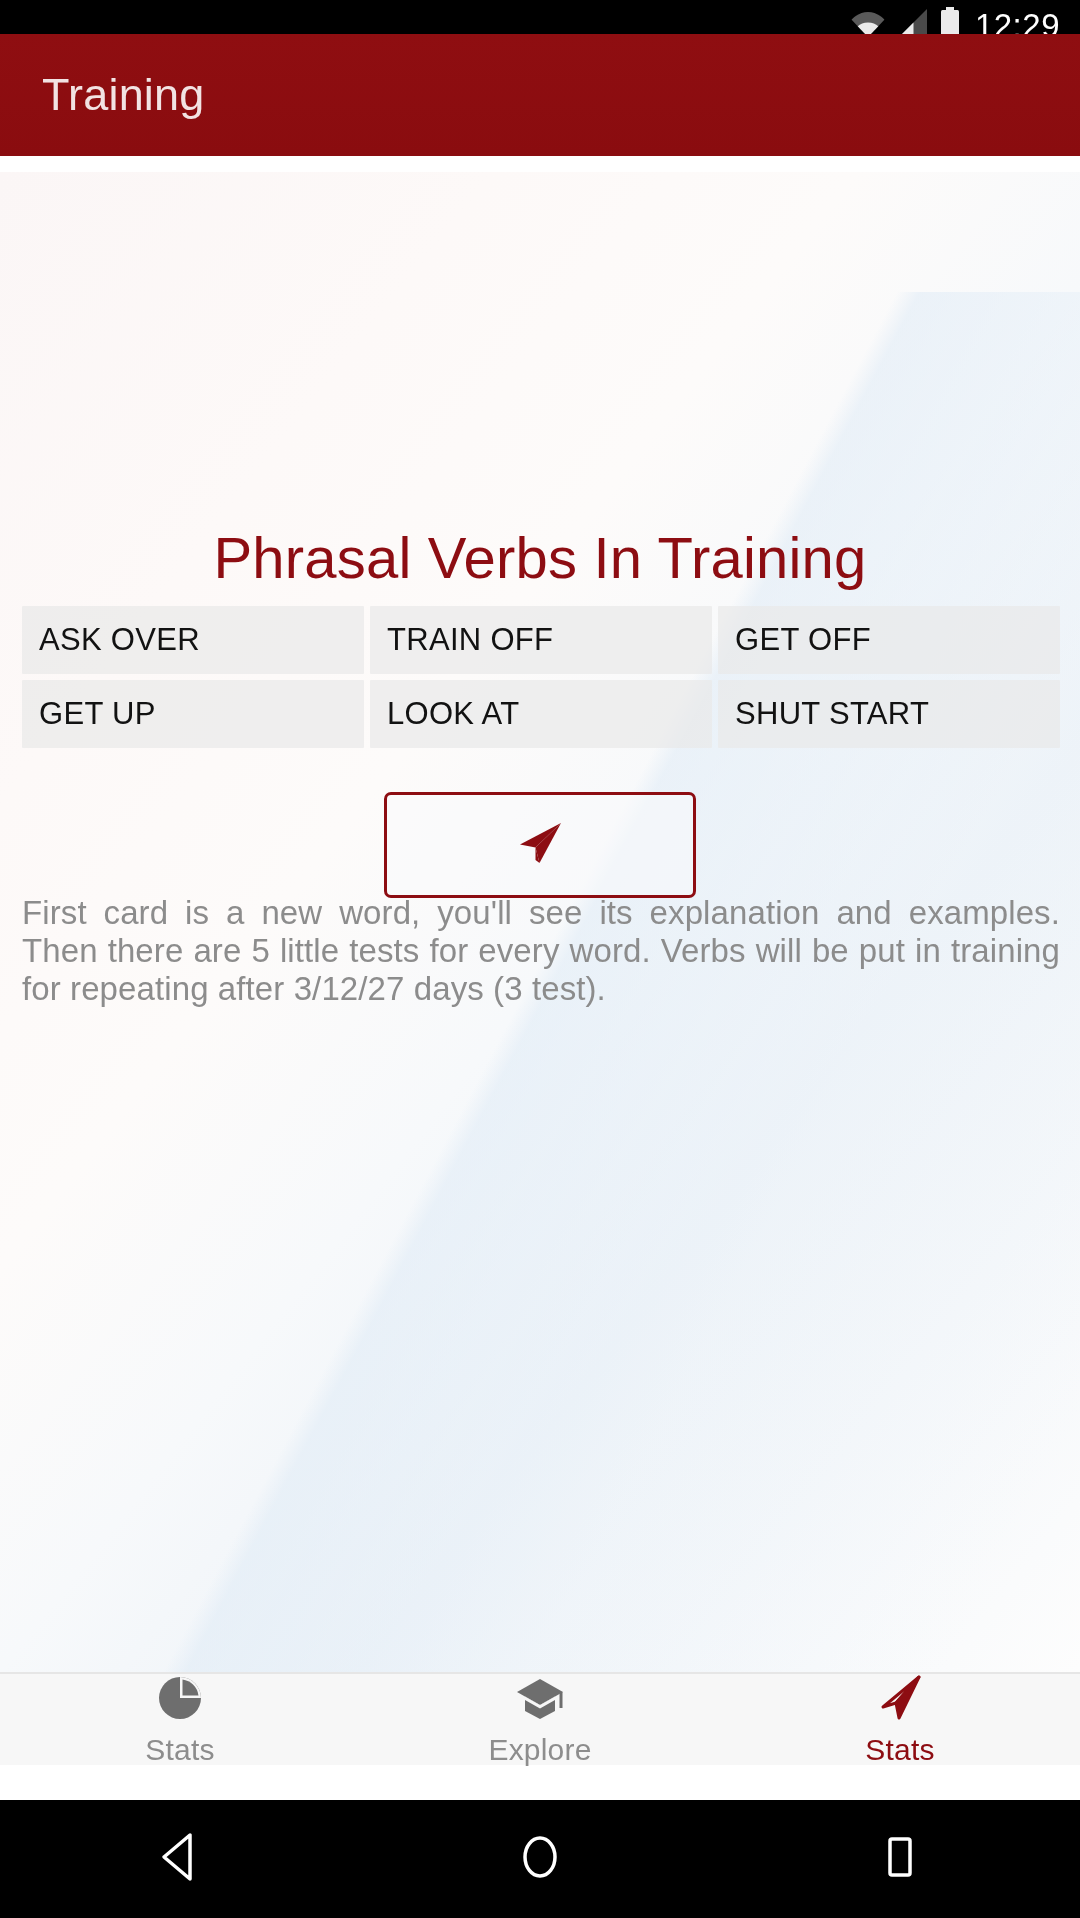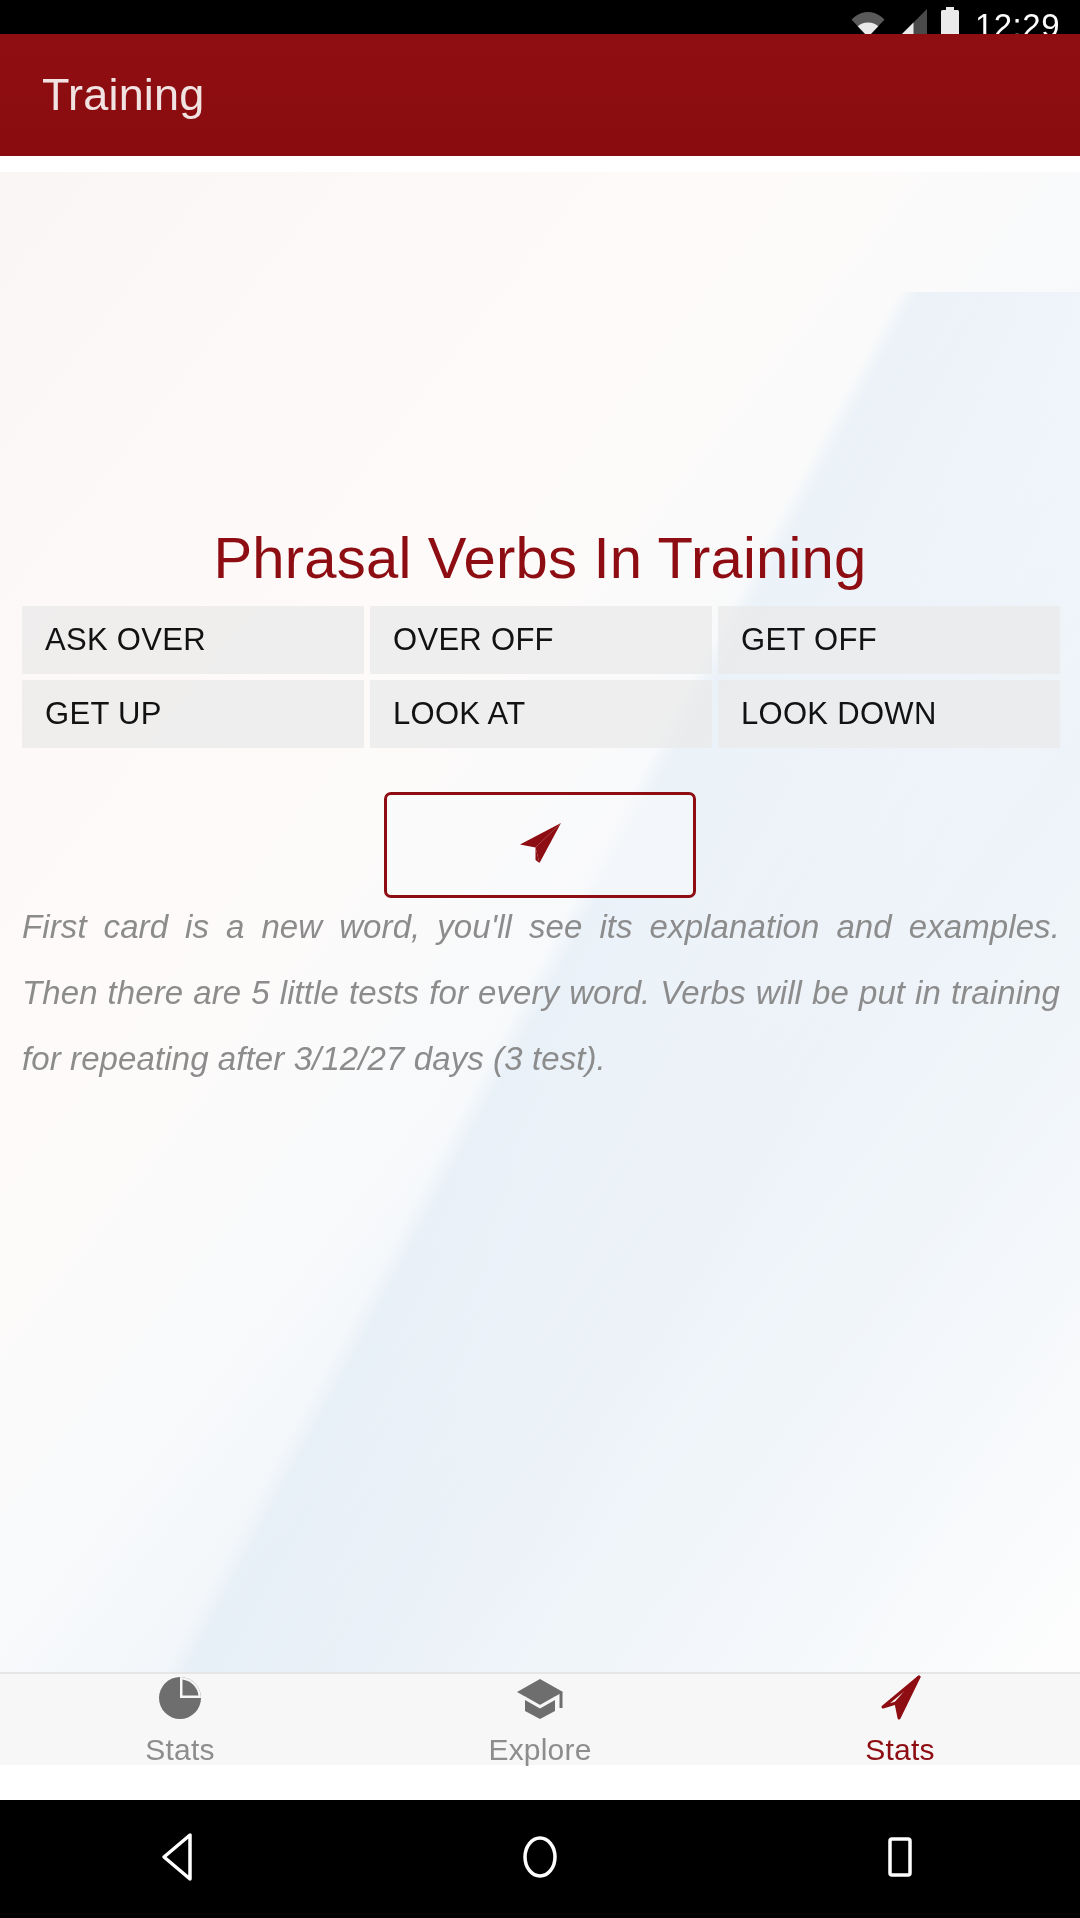--- a/index.html
+++ b/index.html
@@ -112,21 +112,21 @@
     column-gap: 6px;
     row-gap: 6px;
     z-index: 2;
   }
   .chip {
     height: 68px;
     background: rgba(233,233,233,0.72);
     display: flex;
     align-items: center;
     box-sizing: border-box;
-    padding-left: 23px;
+    padding-left: 17px;
     color: #121212;
     font-size: 31px;
     letter-spacing: 0.3px;
     border-radius: 1px;
   }
 
   
   .start-wrap {
     position: absolute;
     left: 0; top: 620px;
@@ -155,25 +155,24 @@
   .send-ico { display:block; }
 
   
   .desc {
     position: absolute;
     left: 22px; top: 1e3px;
     top: 722px;
     width: 1038px;
     color: #8c8c8c;
     font-size: 33px;
-    line-height: 66px;
+    line-height: 38px;
     text-align: justify;
     z-index: 2;
     letter-spacing: 0.1px;
-    font-style: italic;
   }
 
   
   .bottomnav {
     position: absolute;
     left: 0; top: 1672px;
     width: 1080px; height: 93px;
     background: #f7f7f7;
     border-top: 2px solid #e6e6e6;
     display: flex;
@@ -246,25 +245,25 @@
   <div class="appbar">
     <div class="appbar-title">Training</div>
   </div>
 
   <div class="content">
 
     <div class="headline">Phrasal Verbs In Training</div>
 
     <div class="chips">
       <div class="chip">ASK OVER</div>
-      <div class="chip">OVER OFF</div>
+      <div class="chip">TRAIN OFF</div>
       <div class="chip">GET OFF</div>
       <div class="chip">GET UP</div>
       <div class="chip">LOOK AT</div>
-      <div class="chip">LOOK DOWN</div>
+      <div class="chip">SHUT START</div>
     </div>
 
     <div class="start-wrap">
       <div class="start-btn">
         <span class="send-ico">
           <svg width="48" height="46" viewBox="0 0 48 46">
             <path d="M45 3 L4 24.5 L19.5 27.5 L45 3 Z" fill="#8d0d12"></path>
             <path d="M45 3 L19.5 27.5 L23.5 43 L45 3 Z" fill="#8d0d12"></path>
             <path d="M19.5 27.5 L19.5 40 L23.5 43 Z" fill="#8d0d12"></path>
           </svg>

